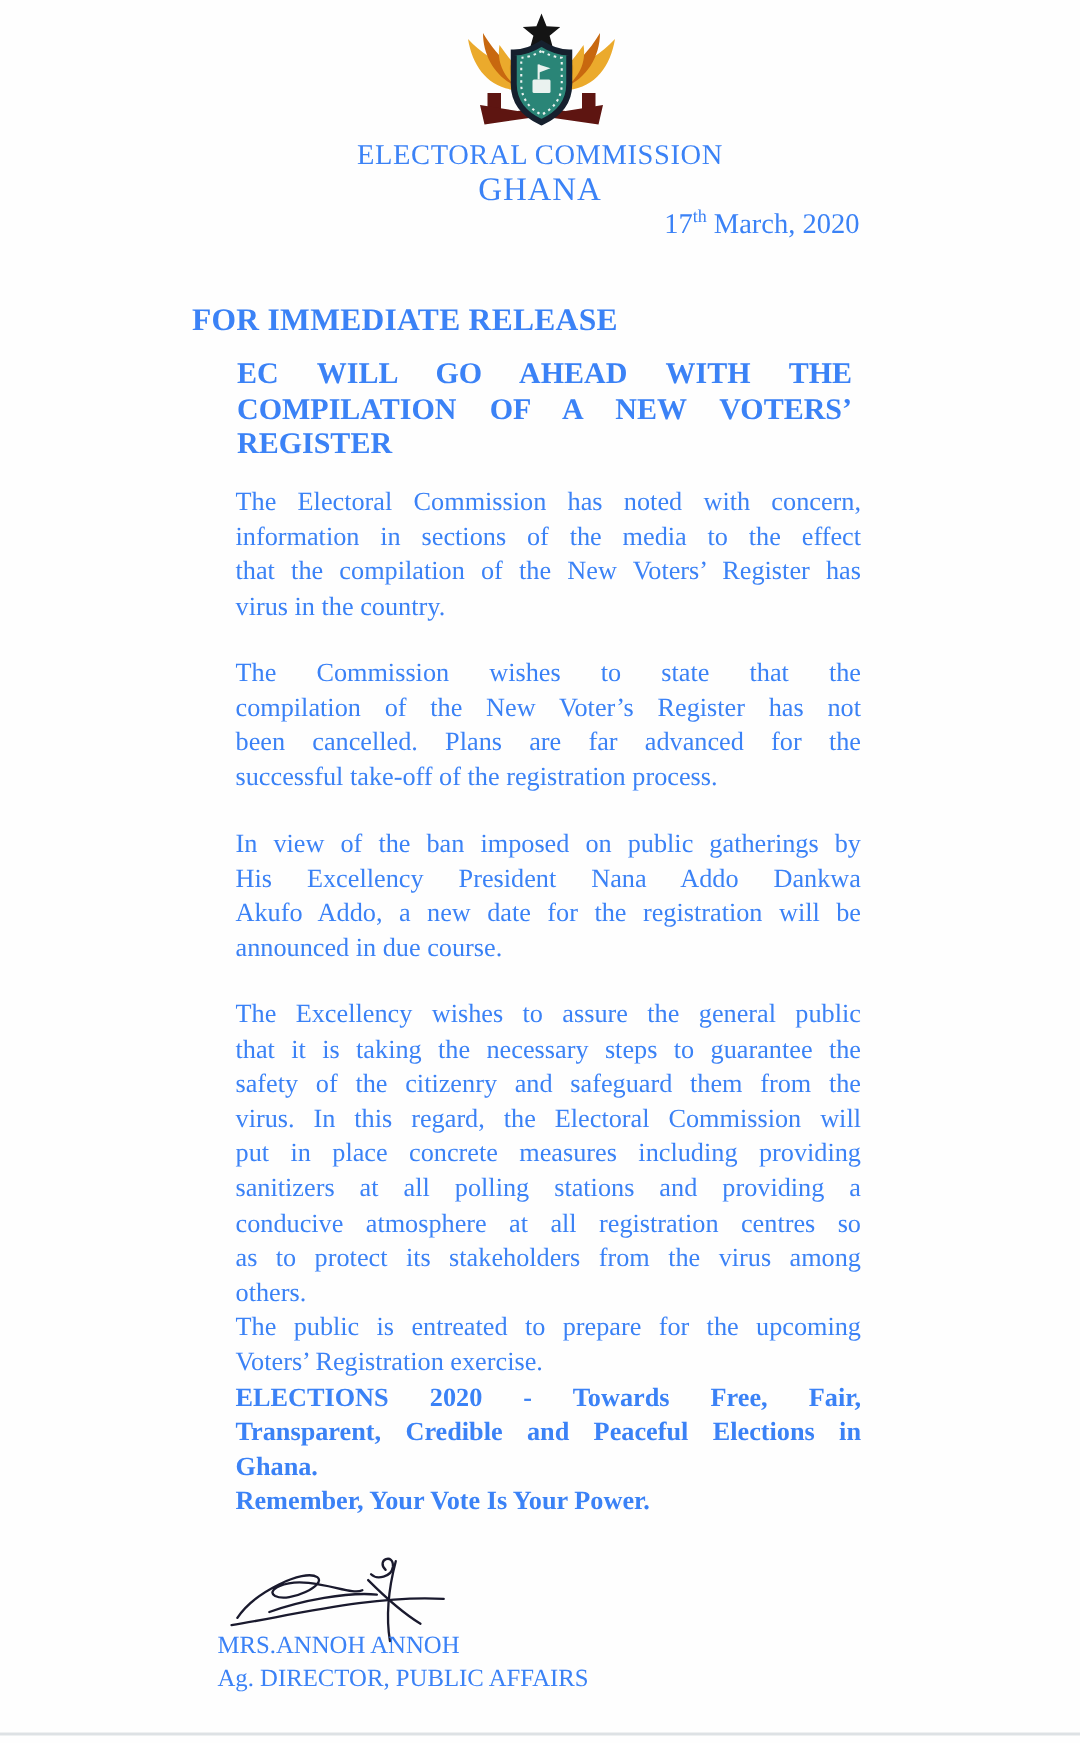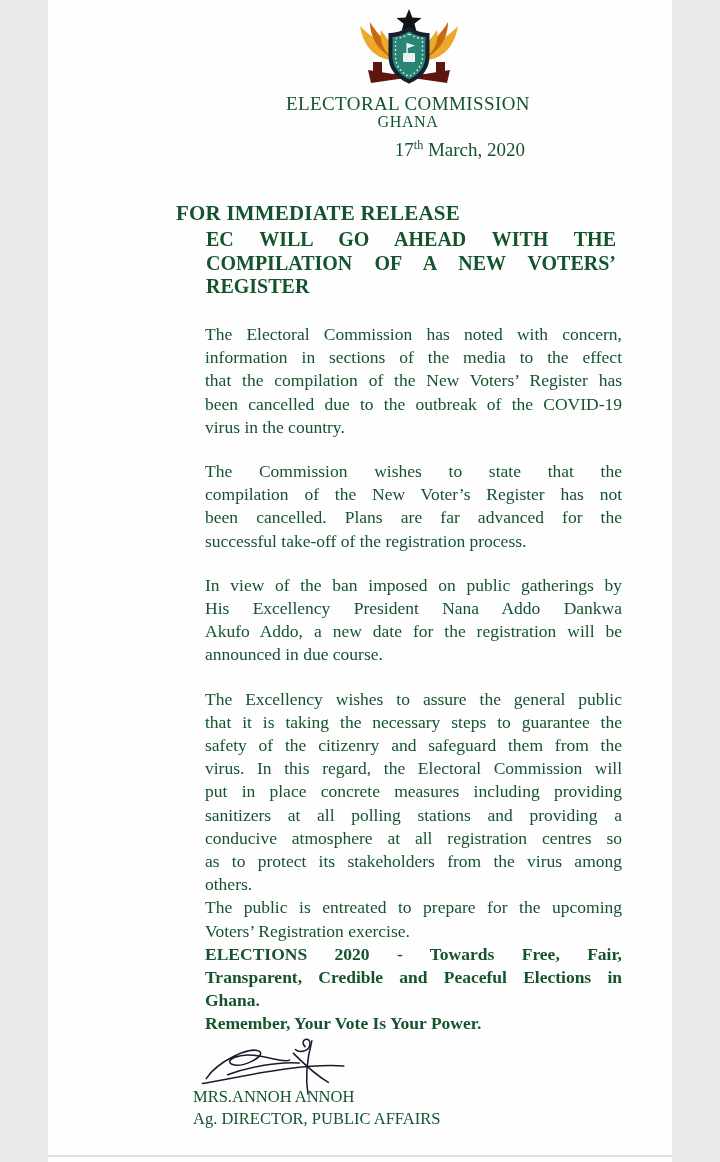--- a/index.html
+++ b/index.html
@@ -1,34 +1,34 @@
 <!DOCTYPE html>
 <html><head>
 <meta charset="utf-8">
 <style>
   html,body{margin:0;padding:0;background:#e9e9e9;}
   .page{
     position:relative;
-    width:624px;height:1162px;
+    width:720px;height:1162px;
     margin:0 auto;
     background:#fefefe;
     overflow:hidden;
     font-family:"Liberation Serif", serif;
-    color:#14532d;
+    color:#3b82f6;
   }
   .crest{position:absolute;left:301px;top:6px;width:120px;height:92px;}
   .org-name{position:absolute;top:93px;left:0;width:720px;text-align:center;
     font-size:19px;letter-spacing:.4px;}
   .org-country{position:absolute;top:113px;left:0;width:720px;text-align:center;
-    font-size:16px;letter-spacing:.6px;}
+    font-size:22px;letter-spacing:.6px;}
   .date-line{position:absolute;top:139px;right:147px;font-size:19px;}
   .date-line sup{font-size:12px;line-height:0;}
   .release-label{position:absolute;top:201px;left:128px;
     font-size:21px;font-weight:bold;letter-spacing:.2px;text-align:center;}
-  .title-block{position:absolute;top:228px;left:158px;width:410px;
+  .title-block{position:absolute;top:238px;left:158px;width:410px;
     font-size:20px;font-weight:bold;line-height:23.5px;}
   .textcol{position:absolute;top:323px;left:157px;width:417px;
     font-size:17.5px;line-height:23.2px;}
   .para{margin:0 0 21px 0;}
   .para.tight{margin-bottom:0;}
   .emph{font-weight:bold;}
   .line{white-space:normal;}
   .line.just{text-align:justify;text-align-last:justify;text-justify:inter-word;}
   .signature{position:absolute;left:150px;top:1034px;width:156px;height:62px;}
   .signer{position:absolute;left:145px;top:1086px;font-size:16.5px;line-height:22px;}
@@ -86,21 +86,20 @@
       <div class="line just">EC WILL GO AHEAD WITH THE</div>
       <div class="line just">COMPILATION OF A NEW VOTERS’</div>
       <div class="line">REGISTER</div>
     </div>
 
   <div class="textcol">
     <div class="para">
         <div class="line just">The Electoral Commission has noted with concern,</div>
         <div class="line just">information in sections of the media to the effect</div>
         <div class="line just">that the compilation of the New Voters’ Register has</div>
-        <div class="line just">been cancelled due to the outbreak of the COVID-19</div>
         <div class="line">virus in the country.</div>
       </div>
     <div class="para">
         <div class="line just">The Commission wishes to state that the</div>
         <div class="line just">compilation of the New Voter’s Register has not</div>
         <div class="line just">been cancelled. Plans are far advanced for the</div>
         <div class="line">successful take-off of the registration process.</div>
       </div>
     <div class="para">
         <div class="line just">In view of the ban imposed on public gatherings by</div>

